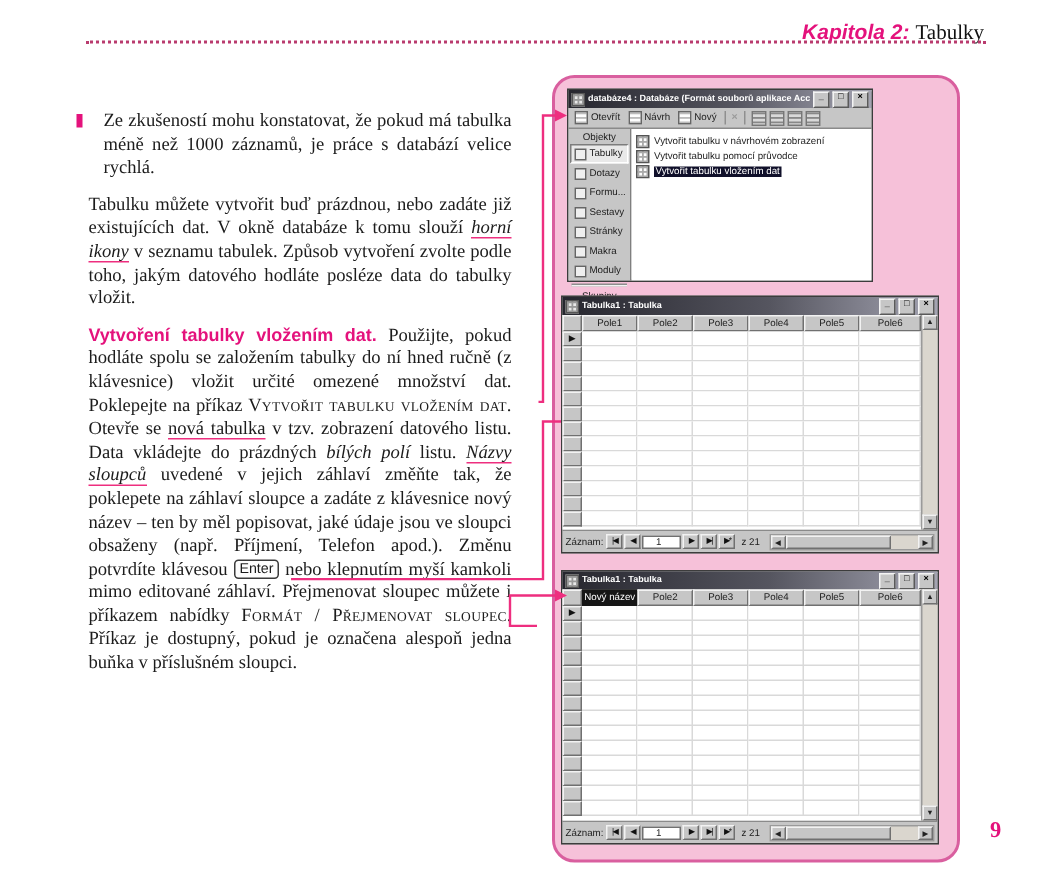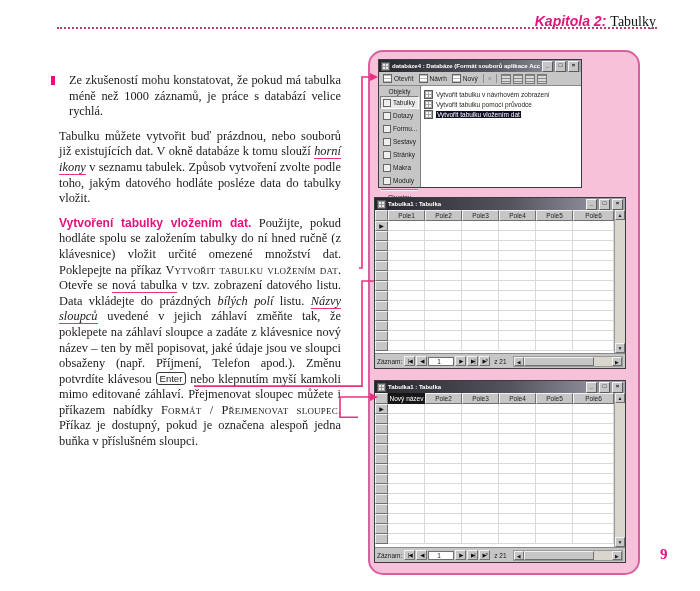--- a/index.html
+++ b/index.html
@@ -115,21 +115,21 @@
   <div class="chapter-header">
     <span class="chap">Kapitola 2:</span><span class="chap-title">Tabulky</span>
   </div>
   <div class="dotted-rule"></div>
 
   <div class="text-col">
     <div class="bullet-para">
       <span class="bullet"></span>
       <span>Ze zkušeností mohu konstatovat, že pokud má tabulka méně než 1000 záznamů, je práce s databází velice rychlá.</span>
     </div>
-    <p class="para indent"><span>Tabulku můžete vytvořit buď prázdnou, nebo souborů již existujících dat. V okně databáze k tomu slouží </span><span id="callout-a" class="ital pink-u">horní ikony</span><span> v seznamu tabulek. Způsob vytvoření zvolte podle toho, jakým datového hodláte posléze data do tabulky vložit.</span></p>
+    <p class="para indent"><span>Tabulku můžete vytvořit buď prázdnou, nebo zadáte již existujících dat. V okně databáze k tomu slouží </span><span id="callout-a" class="ital pink-u">horní ikony</span><span> v seznamu tabulek. Způsob vytvoření zvolte podle toho, jakým datového hodláte posléze data do tabulky vložit.</span></p>
     <p class="para indent"><span class="runin">Vytvoření tabulky vložením dat.</span><span> Použijte, pokud hodláte spolu se založením tabulky do ní hned ručně (z klávesnice) vložit určité omezené množství dat. Poklepejte na příkaz </span><span class="sc">Vytvořit tabulku vložením dat</span><span>. Otevře se </span><span id="callout-b" class="pink-u">nová tabulka</span><span> v tzv. zobrazení datového listu. Data vkládejte do prázdných </span><span class="ital">bílých polí</span><span> listu. </span><span id="callout-c" class="ital pink-u">Názvy sloupců</span><span> uvedené v jejich záhlaví změňte tak, že poklepete na záhlaví sloupce a zadáte z klávesnice nový název – ten by měl popisovat, jaké údaje jsou ve sloupci obsaženy (např. Příjmení, Telefon apod.). Změnu potvrdíte klávesou </span><span class="keycap">Enter</span><span> nebo klepnutím myší kamkoli mimo editované záhlaví. Přejmenovat sloupec můžete i příkazem nabídky </span><span class="sc">Formát / Přejmenovat sloupec</span><span>. Příkaz je dostupný, pokud je označena alespoň jedna buňka v příslušném sloupci.</span></p>
   </div>
 
   <div class="pink-box"></div>
 
   <div class="win s1">
     <div class="titlebar">
       <span class="wicon"></span>
       <span class="ttl">databáze4 : Databáze (Formát souborů aplikace Access 2000)</span>
       <span class="tbtn">_</span>

